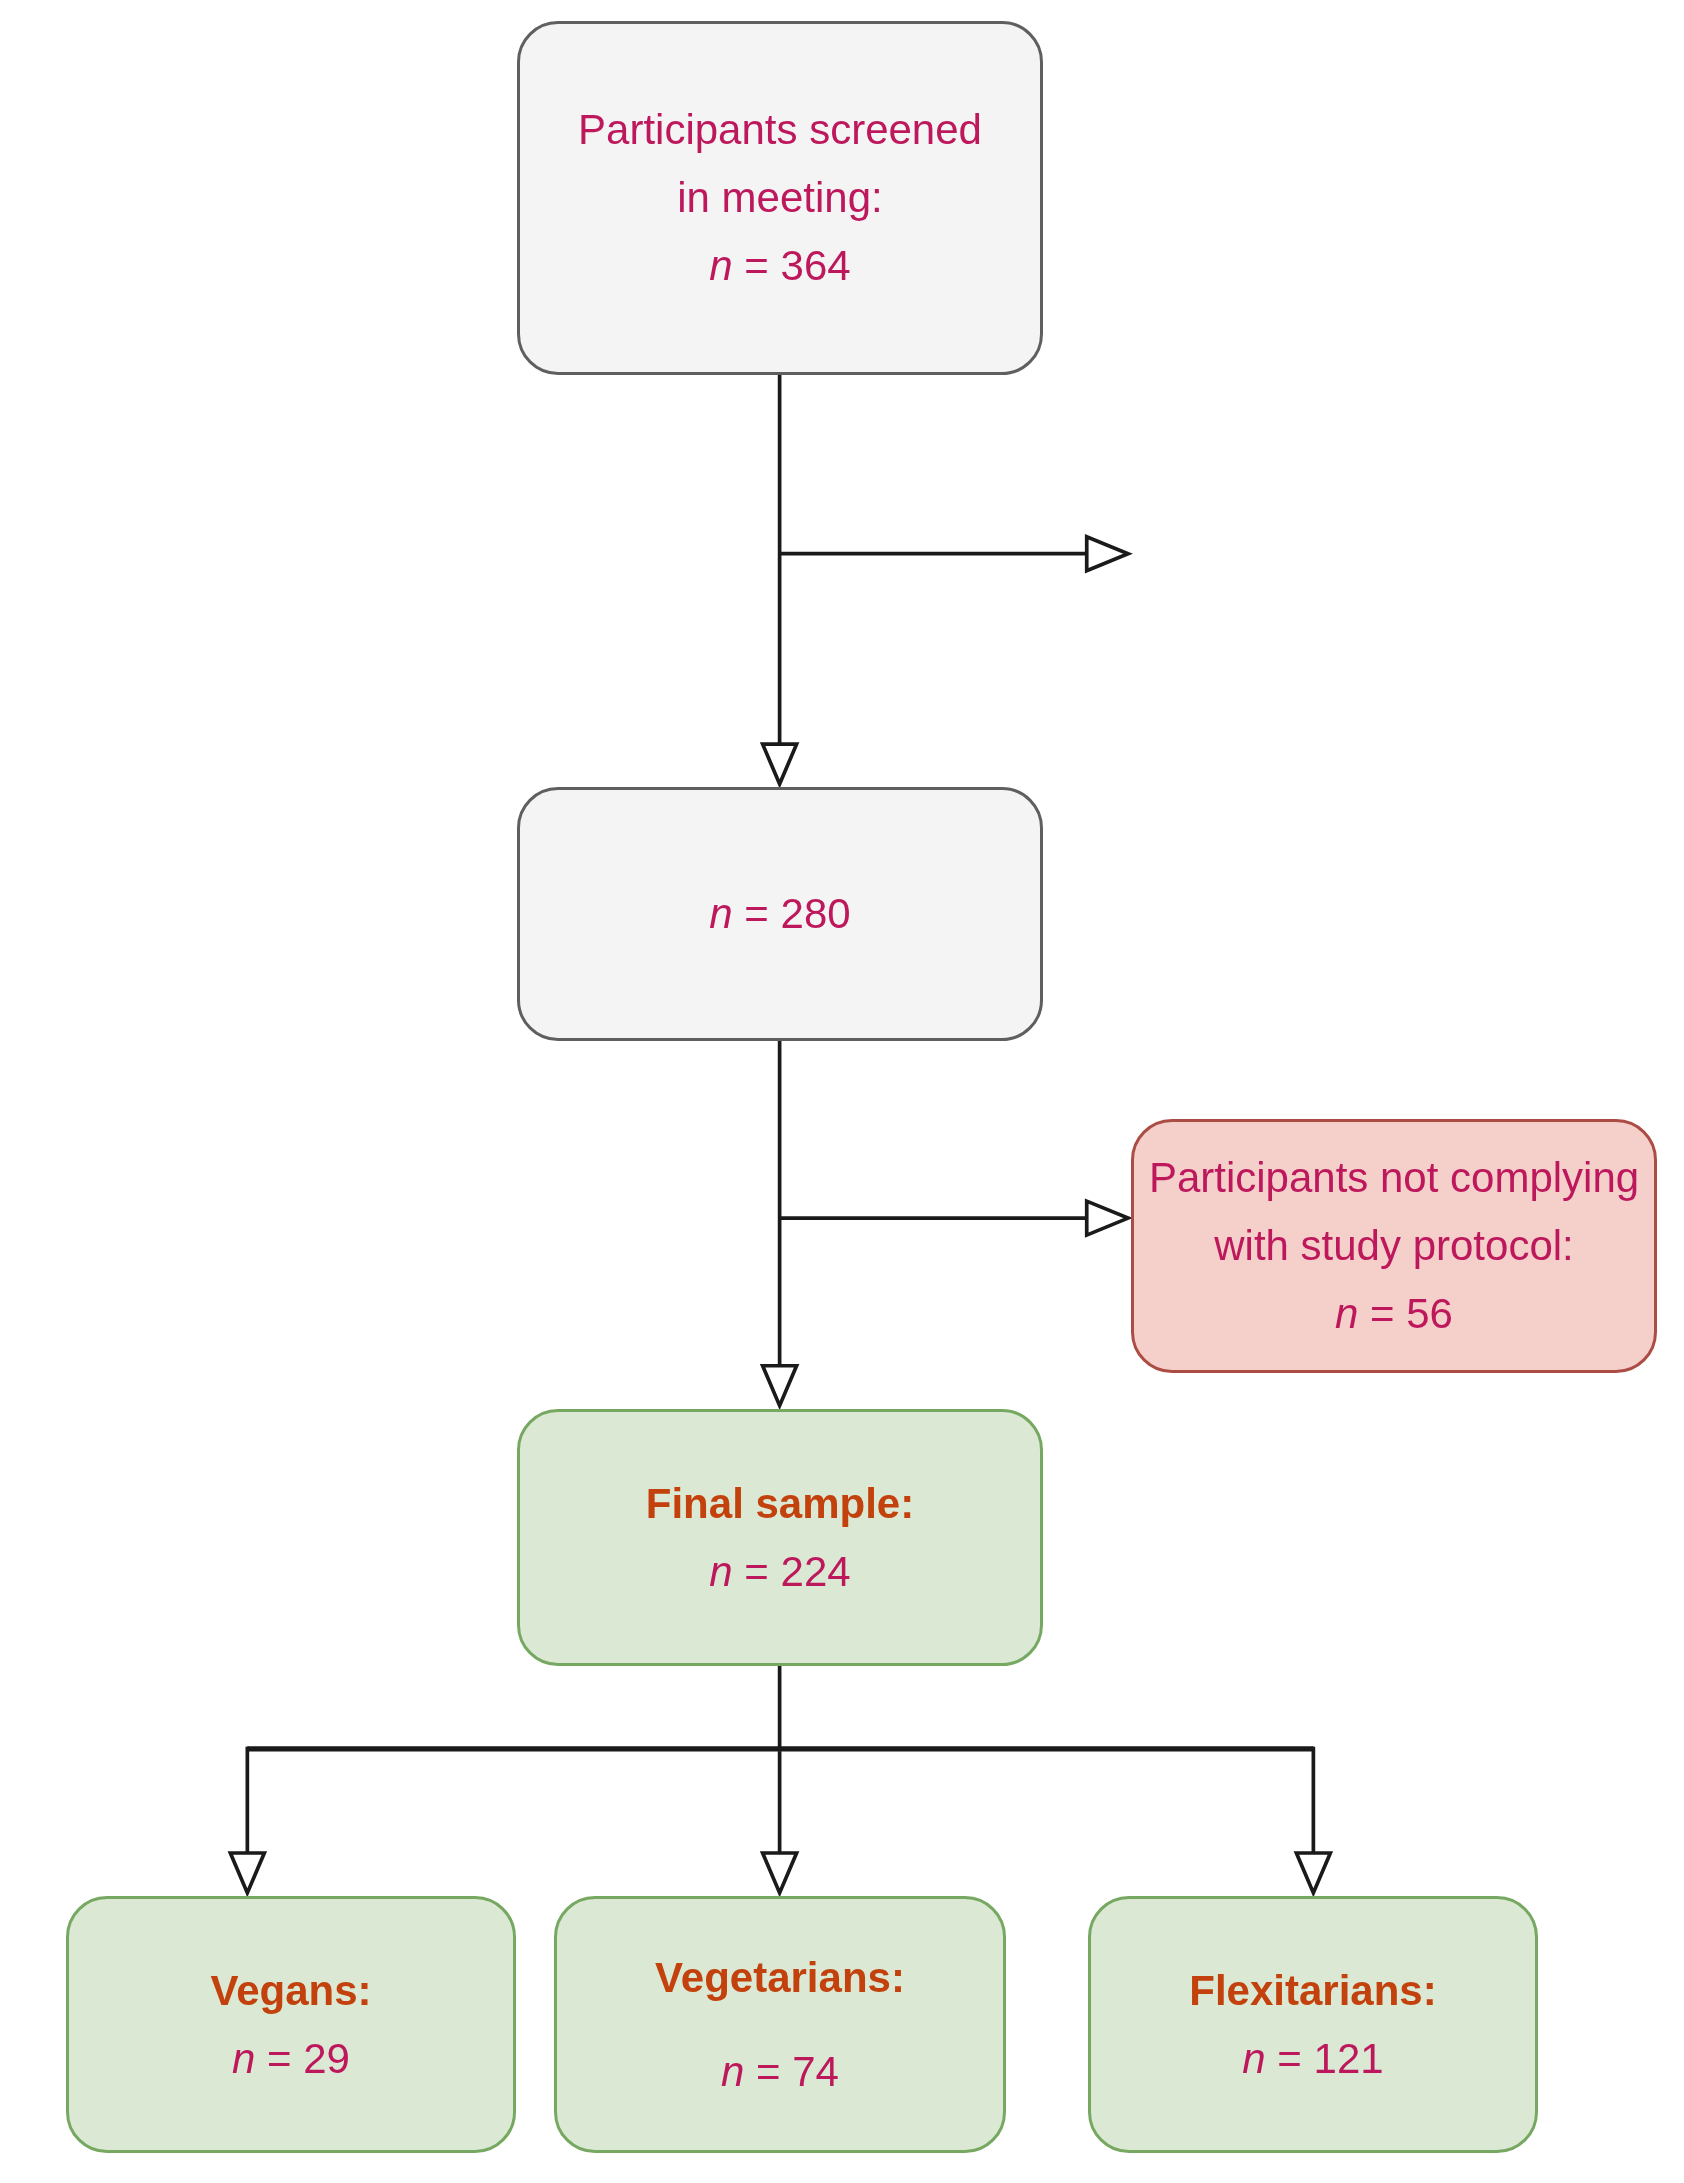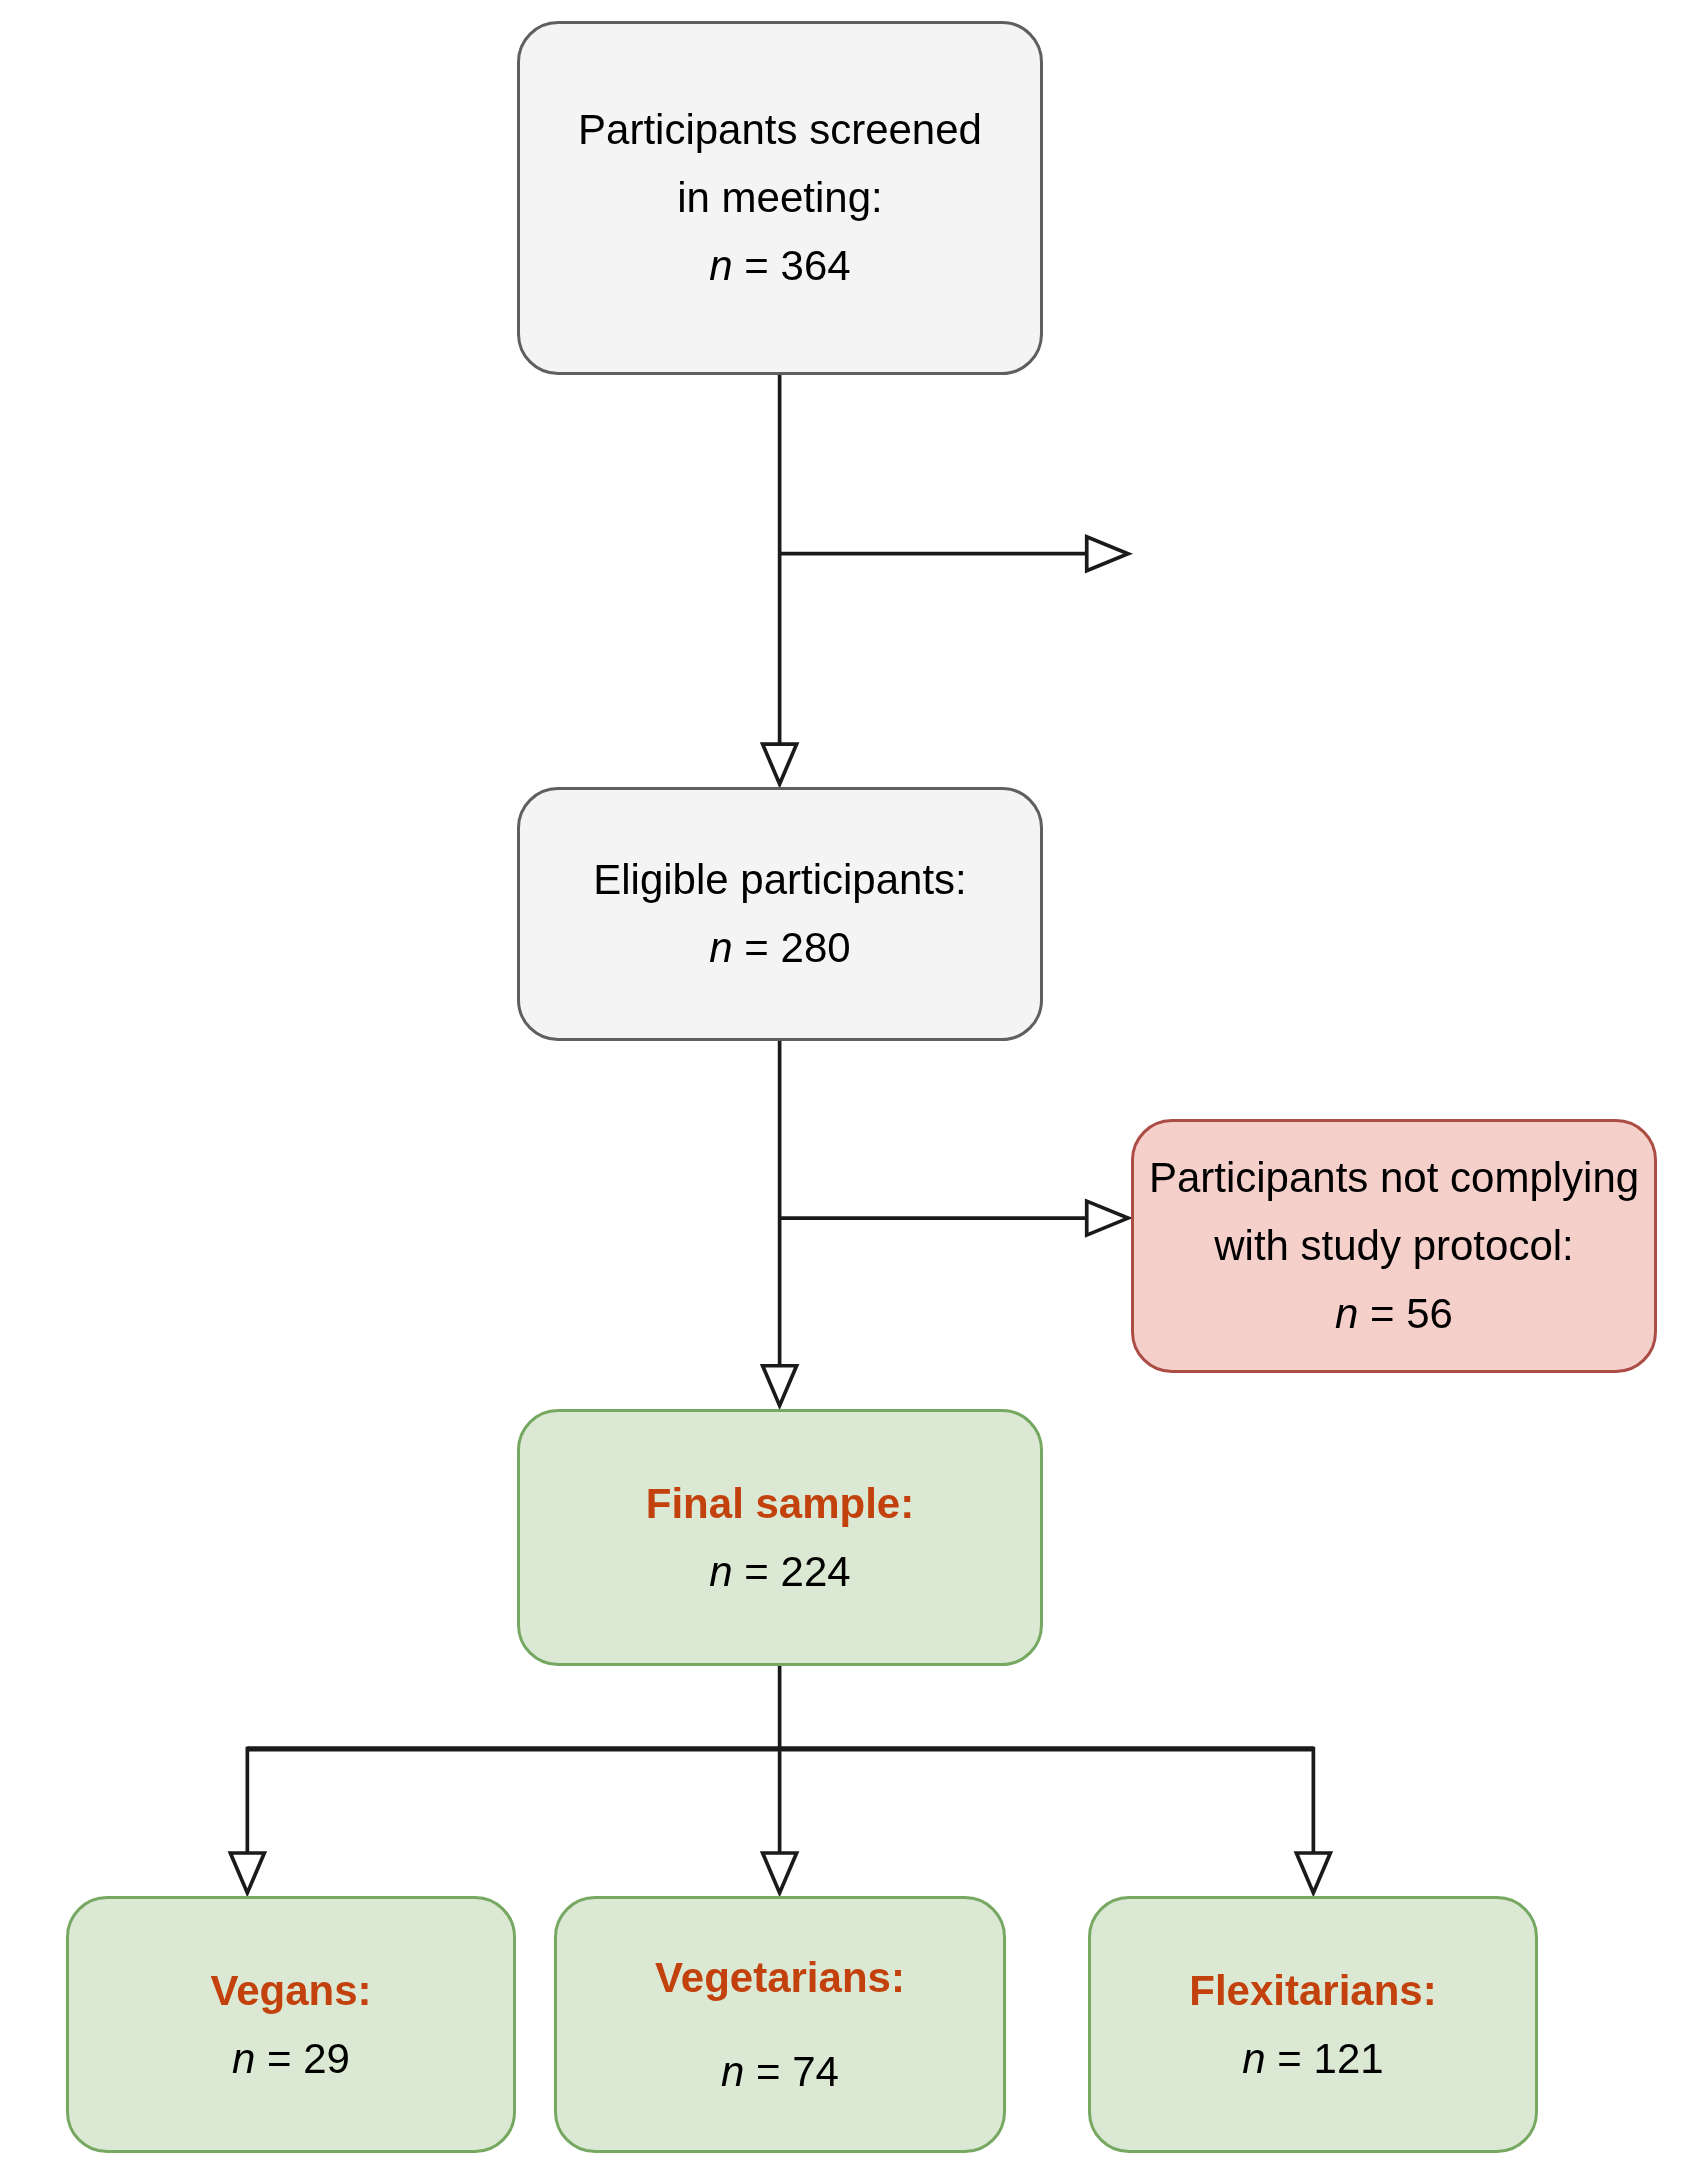--- a/index.html
+++ b/index.html
@@ -29,21 +29,21 @@
     justify-content: center;
     text-align: center;
     padding: 0 8.9px;
   }
   .node.gray  { background: #f4f4f4; border: 3.7px solid #5f5f5f; }
   .node.red   { background: #f5cfca; border: 3.7px solid #ab4d44; }
   .node.green { background: #dbe9d4; border: 3.7px solid #76a861; }
   .line {
     font-size: 42px;
     line-height: 68px;
-    color: #000000;
+    color: #be185d;
     white-space: nowrap;
   }
   .line.bold { font-weight: 700; color: #c2410c; }
   .line i { font-style: italic; }
 </style>
 </head>
 <body>
 
 <div class="canvas">
 
@@ -82,21 +82,20 @@
   </svg>
 
   <div class="node gray" style="left:517px; top:20.7px; width:526px; height:354px;">
     <div class="line">Participants screened</div>
     <div class="line">in meeting:</div>
     <div class="line"><i>n</i><span> = 364</span></div>
   </div>
 
 
   <div class="node gray" style="left:517px; top:787px; width:526px; height:254px;">
-    <div class="line">Eligible participants:</div>
     <div class="line"><i>n</i><span> = 280</span></div>
   </div>
 
   <div class="node red" style="left:1131px; top:1119px; width:526px; height:254px;">
     <div class="line">Participants not complying</div>
     <div class="line">with study protocol:</div>
     <div class="line"><i>n</i><span> = 56</span></div>
   </div>
 
   <div class="node green" style="left:517px; top:1409px; width:526px; height:257px;">

